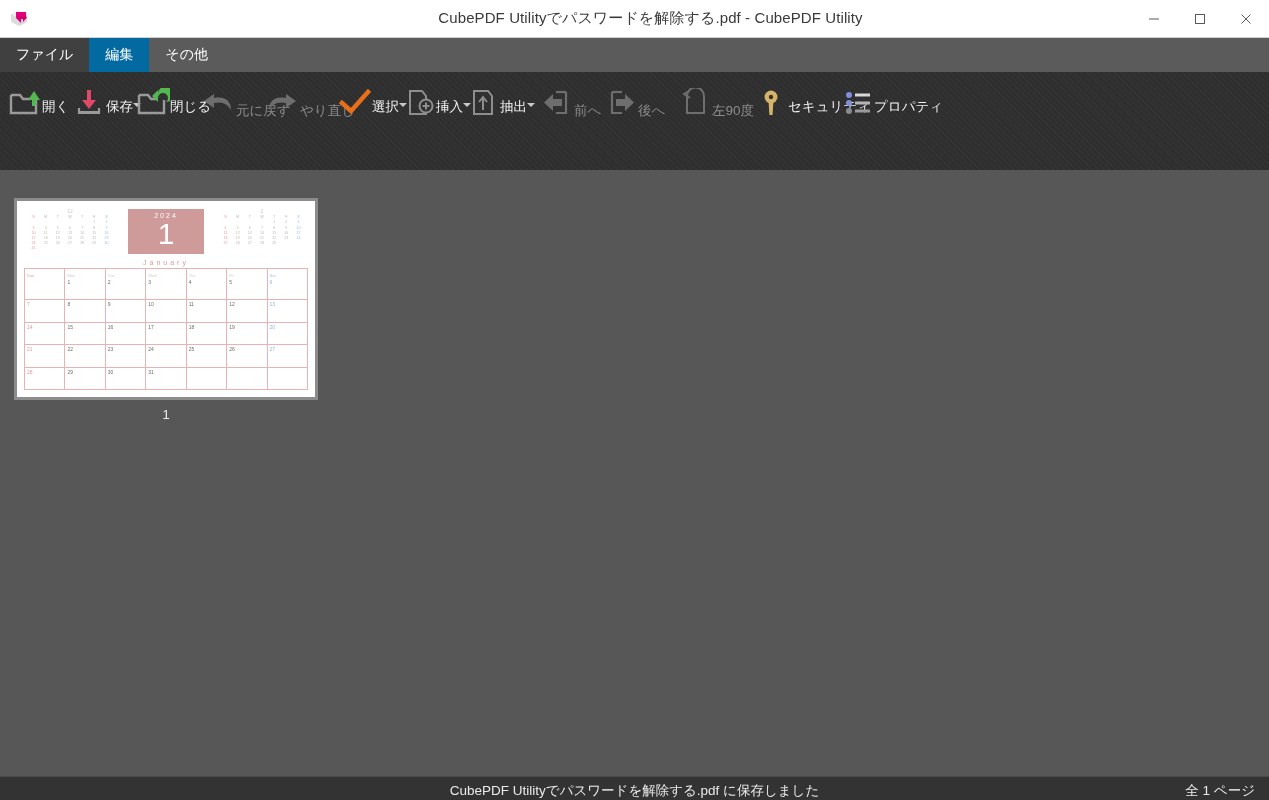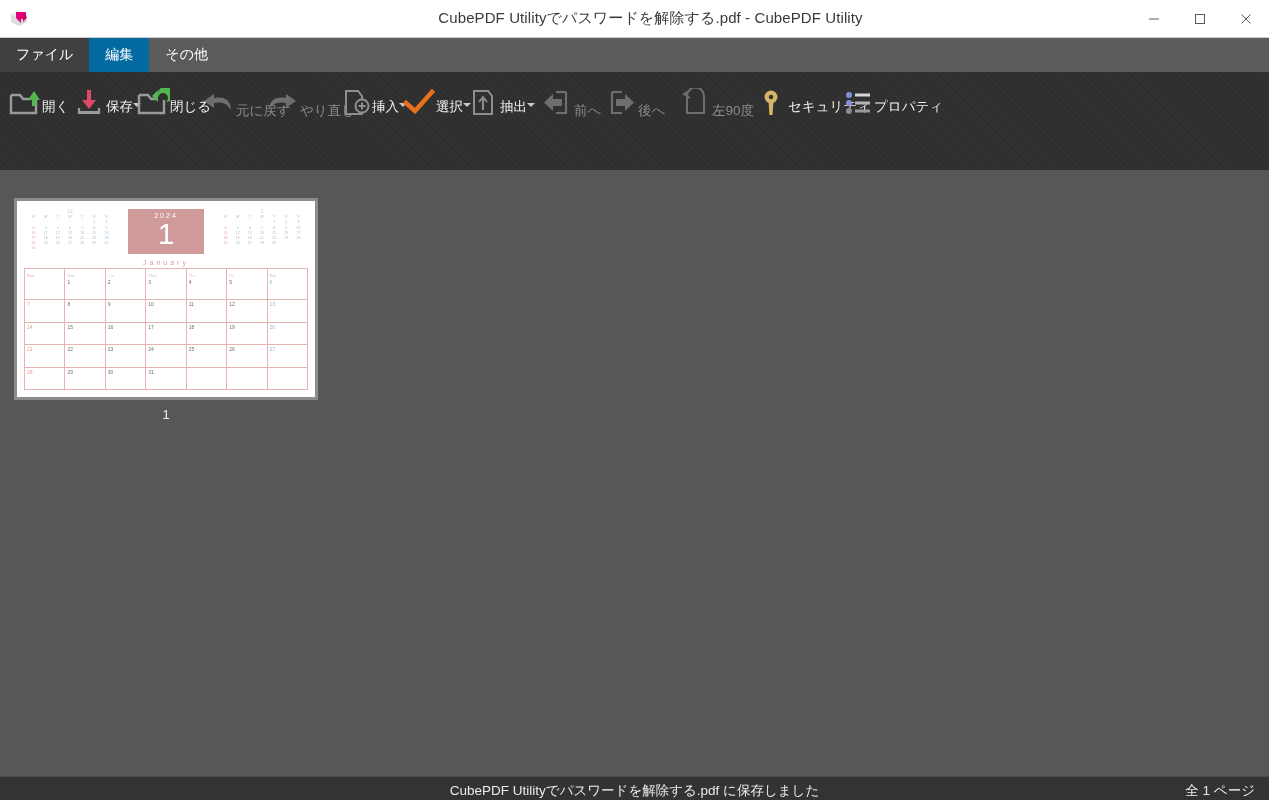--- a/index.html
+++ b/index.html
@@ -341,36 +341,36 @@
       </svg>
     </span>
     <span class="tb-label">やり直し</span>
   </div>
 
   <div class="tb-gap"></div>
 
   <div class="tb-item">
     <span class="tb-icon">
       <svg width="34" height="30" viewBox="0 0 34 30">
+        <path d="M4 15 L13 23 L30 4" fill="none" stroke="#e8701a" stroke-width="4.5" stroke-linecap="square"></path>
+      </svg>
+    </span>
+    <span class="tb-label">選択</span>
+    <span class="tb-caret"></span>
+  </div>
+
+  <div class="tb-item">
+    <span class="tb-icon">
+      <svg width="34" height="30" viewBox="0 0 34 30">
         <path d="M8 3 L20 3 L24 8 L24 26 L8 26 Z" fill="none" stroke="#8e8e8e" stroke-width="2"></path>
         <circle cx="24" cy="18" r="6.5" fill="#2f2f2f" stroke="#8e8e8e" stroke-width="2"></circle>
         <path d="M24 14.5 L24 21.5 M20.5 18 L27.5 18" stroke="#8e8e8e" stroke-width="2"></path>
       </svg>
     </span>
     <span class="tb-label">挿入</span>
-    <span class="tb-caret"></span>
-  </div>
-
-  <div class="tb-item">
-    <span class="tb-icon">
-      <svg width="34" height="30" viewBox="0 0 34 30">
-        <path d="M4 15 L13 23 L30 4" fill="none" stroke="#e8701a" stroke-width="4.5" stroke-linecap="square"></path>
-      </svg>
-    </span>
-    <span class="tb-label">選択</span>
     <span class="tb-caret"></span>
   </div>
 
   <div class="tb-item">
     <span class="tb-icon">
       <svg width="34" height="30" viewBox="0 0 34 30">
         <path d="M8 3 L22 3 L26 8 L26 26 L8 26 Z" fill="none" stroke="#8e8e8e" stroke-width="2"></path>
         <path d="M17 22 L17 11" stroke="#8e8e8e" stroke-width="2"></path>
         <path d="M13 14 L17 9 L21 14" fill="none" stroke="#8e8e8e" stroke-width="2"></path>
       </svg>

